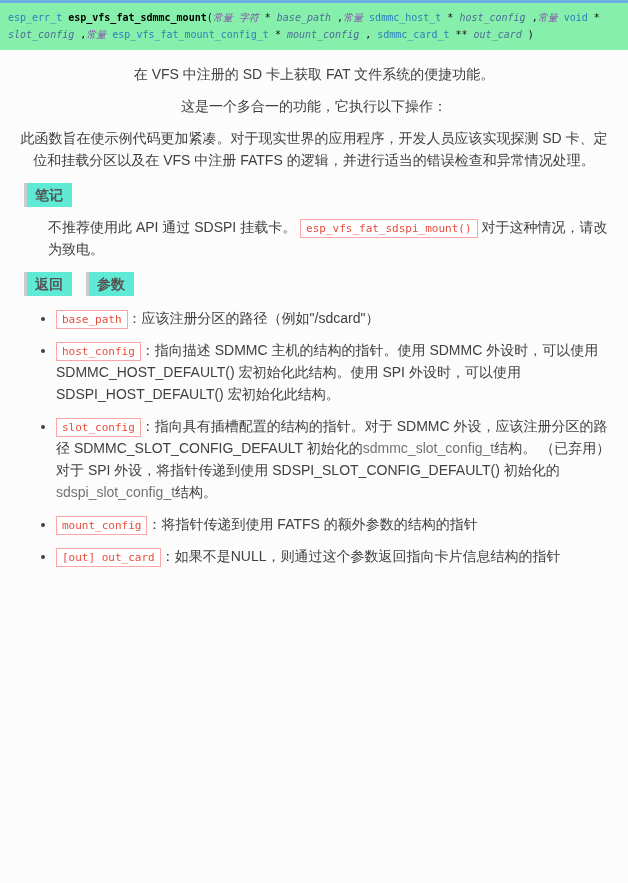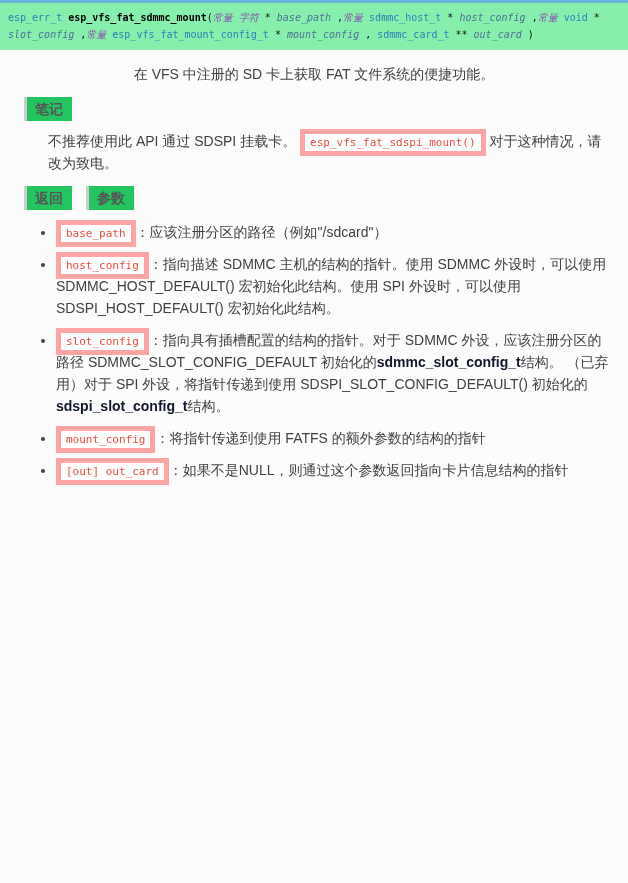--- a/index.html
+++ b/index.html
@@ -26,52 +26,54 @@
   .sig .pln { color:#111; }
   
   .content { padding:13px 14px 0 14px; }
   .content p { margin:0 0 10px 0;text-align:center; }
   ul.blist { margin:2px 0 10px 0; padding-left:18px; list-style:disc; }
   ul.blist li { margin:0 0 10px 0; }
   ul.field-list { padding-left:42px; margin-bottom:4px; }
   
   .field-label {
     display:inline-block;
-    background:#22c55e;
+    background:#5eead4;
     border-left:3px solid #ccc;
     color:#555; font-weight:bold;
     padding:3px 9px 3px 8px;
     margin:2px 0 9px 10px;
     line-height:18px;
   }
   .field-body { margin:0 0 10px 34px; }
   
   .chip {
     font-family:"DejaVu Sans Mono",monospace;
     font-size:11px; line-height:13px;
     color:#e74c3c; background:#fff;
-    border:5px solid #fca5a5;
+    border:1px solid #fca5a5;
     padding:2px 5px;
     white-space:nowrap;
     text-decoration:none;
   }
-  a.body-link { color:#0f172a; text-decoration:none; cursor:pointer;font-weight:bold; }
+  a.body-link { color:#737373; text-decoration:none; cursor:pointer; }
 </style>
 </head>
 <body>
 
 <div class="page">
 
   <div class="sig"><span class="lnk">esp_err_t</span><span class="pln"> </span><span class="fn">esp_vfs_fat_sdmmc_mount</span><span class="pln">(</span><span class="kw">常量 字符</span><span class="pln"> * </span><span class="prm">base_path</span><span class="pln"> ,</span><span class="kw">常量</span><span class="pln"> </span><span class="lnk">sdmmc_host_t</span><span class="pln"> * </span><span class="prm">host_config</span><span class="pln"> ,</span><span class="kw">常量</span><span class="pln"> </span><span class="typ">void</span><span class="pln"> * </span><span class="prm">slot_config</span><span class="pln"> ,</span><span class="kw">常量</span><span class="pln"> </span><span class="lnk">esp_vfs_fat_mount_config_t</span><span class="pln"> * </span><span class="prm">mount_config</span><span class="pln"> , </span><span class="lnk">sdmmc_card_t</span><span class="pln"> ** </span><span class="prm">out_card</span><span class="pln"> )</span></div>
 
   <div class="content">
 
     <p>在 VFS 中注册的 SD 卡上获取 FAT 文件系统的便捷功能。</p>
+    <p>这是一个多合一的功能，它执行以下操作：</p>
 
 
+    <p>此函数旨在使示例代码更加紧凑。对于现实世界的应用程序，开发人员应该实现探测 SD 卡、定位和挂载分区以及在 VFS 中注册 FATFS 的逻辑，并进行适当的错误检查和异常情况处理。</p>
 
     <div class="field-label">笔记</div>
     <div class="field-body"><span>不推荐使用此 API 通过 SDSPI 挂载卡。</span> <a class="chip">esp_vfs_fat_sdspi_mount()</a> <span>对于这种情况，请改为致电。</span></div>
 
     <div class="field-label">返回</div>
 
     <div class="field-label">参数</div>
     <ul class="blist field-list">
       <li><span class="chip">base_path</span><span>：应该注册分区的路径（例如"/sdcard"）</span></li>
       <li><span class="chip">host_config</span><span>：指向描述 SDMMC 主机的结构的指针。使用 SDMMC 外设时，可以使用 SDMMC_HOST_DEFAULT() 宏初始化此结构。使用 SPI 外设时，可以使用 SDSPI_HOST_DEFAULT() 宏初始化此结构。</span></li>

